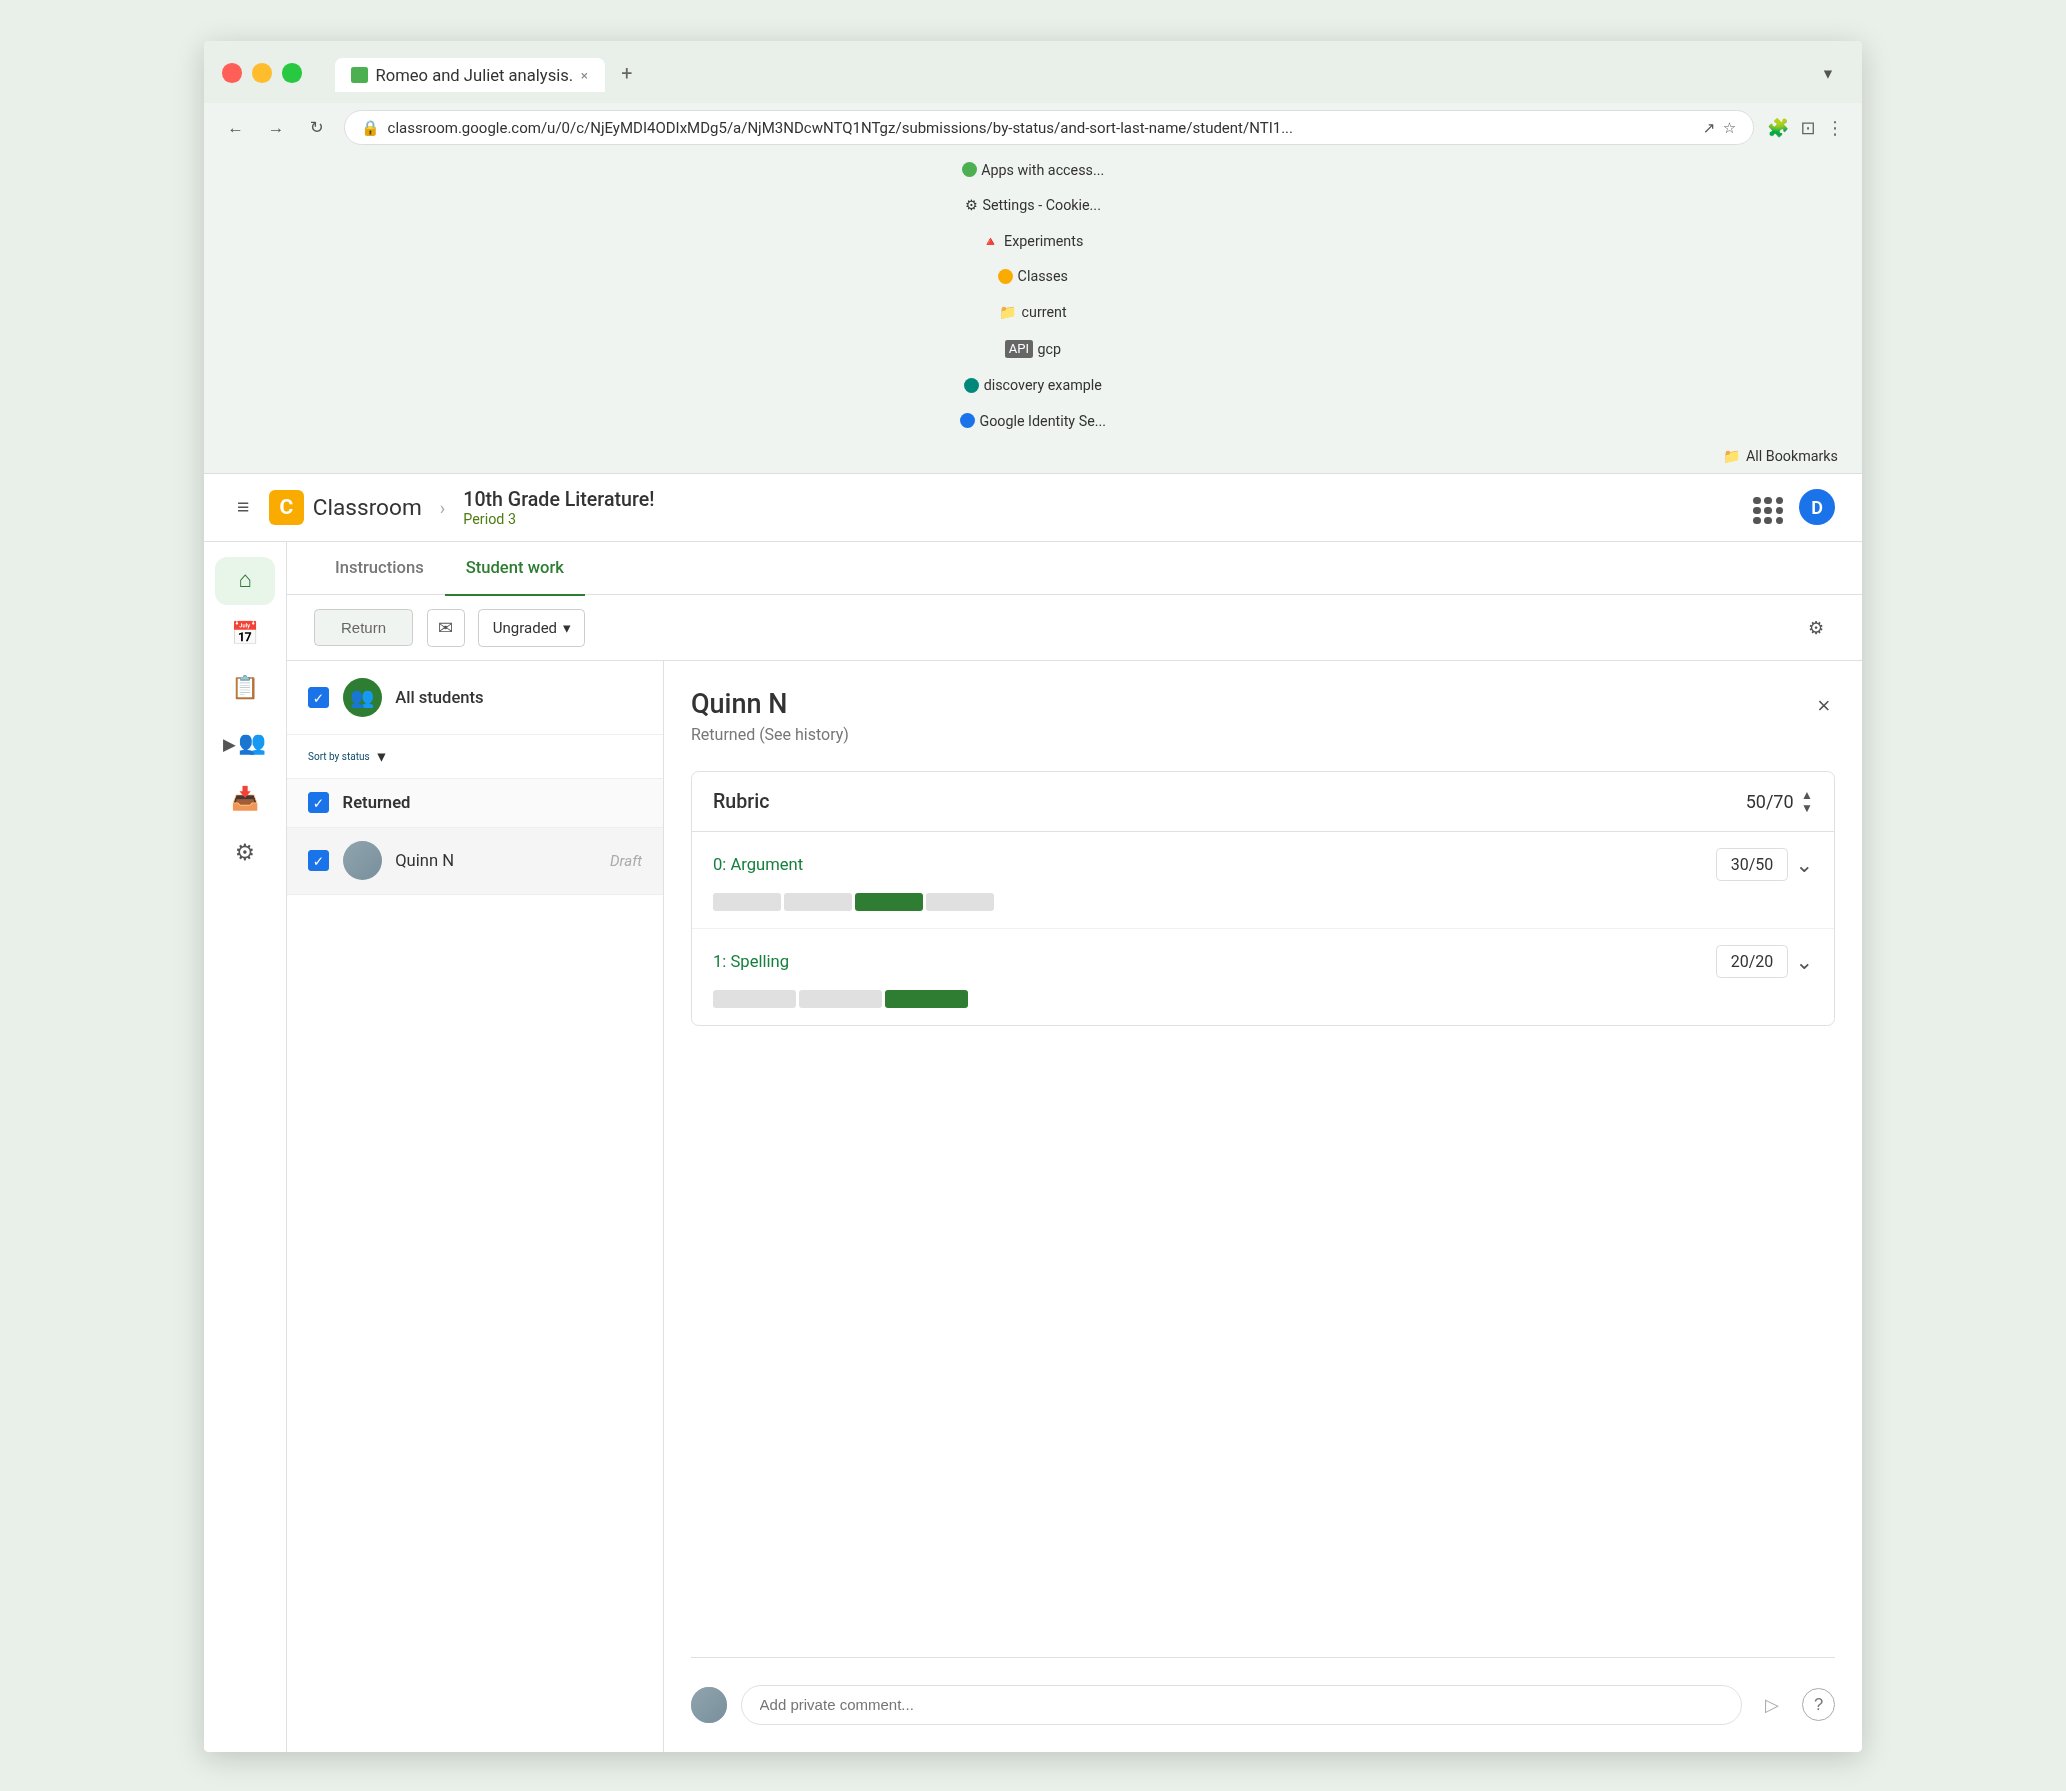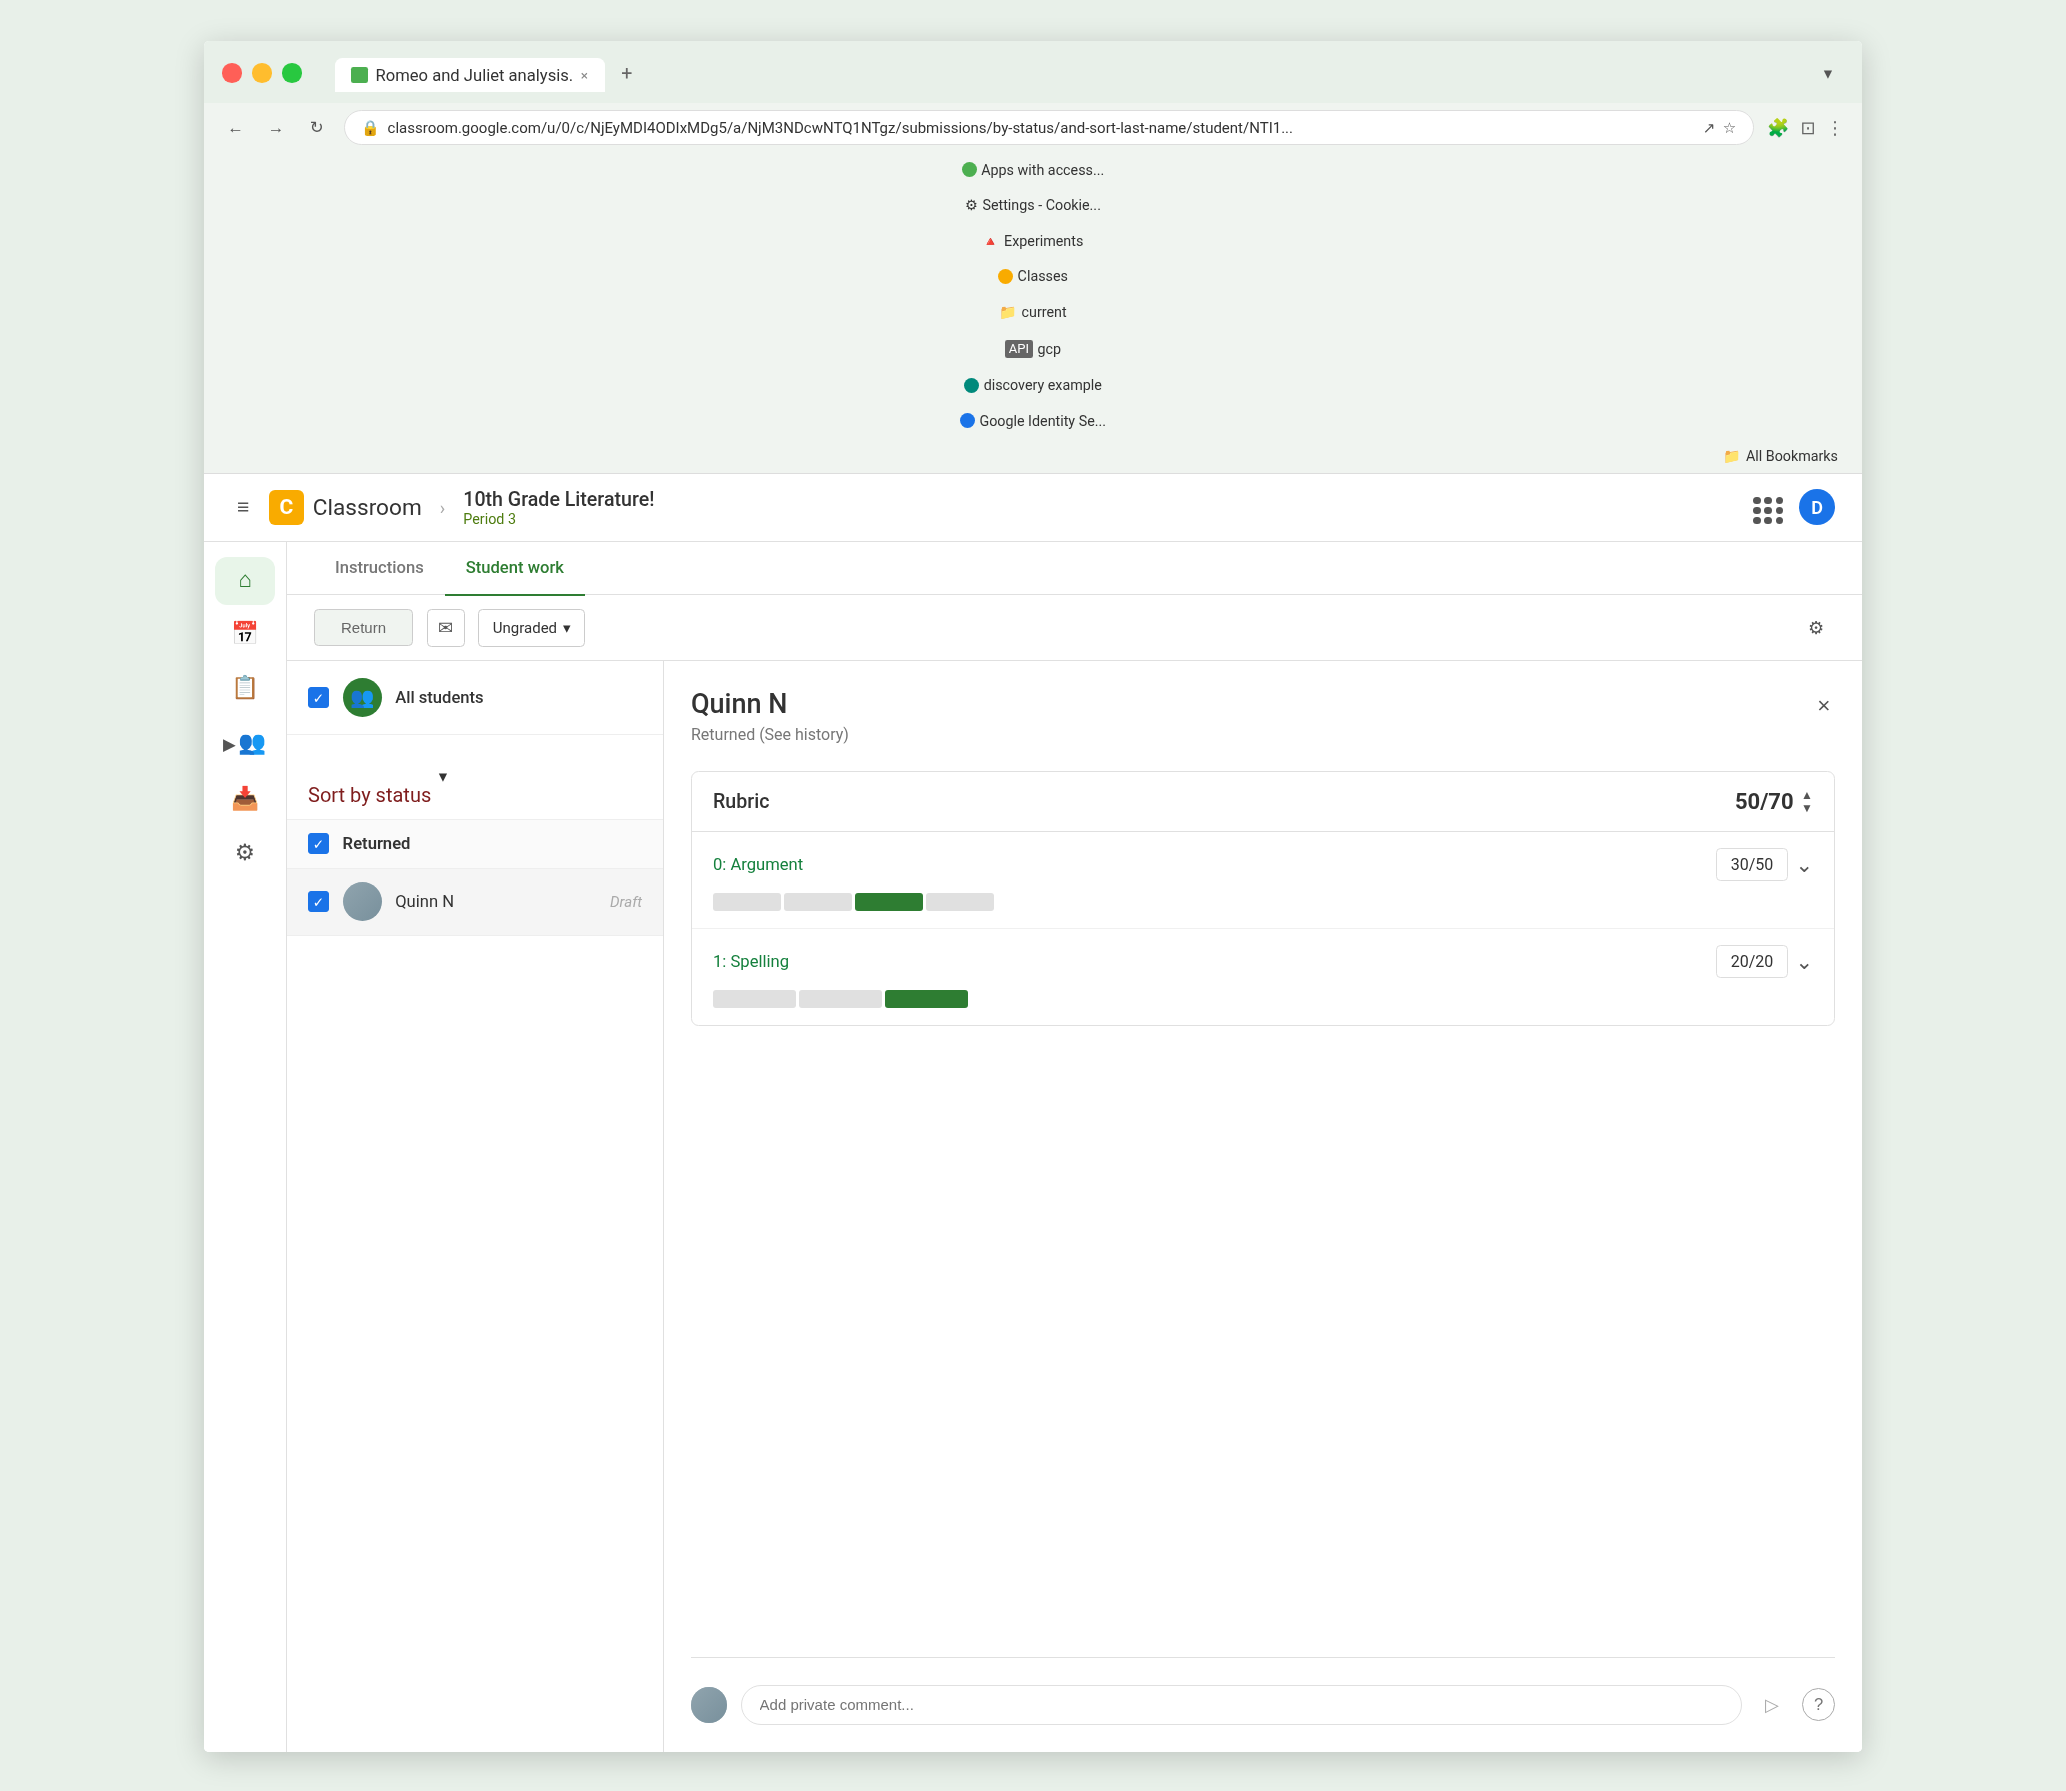--- a/index.html
+++ b/index.html
@@ -289,21 +289,21 @@
     }
     .all-students-label { font-size: 16.6px; font-weight: 500; color: #333; }
 
     .sort-row {
       display: flex;
       align-items: center;
       padding: 12px 21px;
       gap: 7.5px;
       border-bottom: 0.8px solid #eee;
     }
-    .sort-label { font-size: 20px; color: #7f1d1d; margin-top: 36px; }
+    .sort-label { font-size: 10px; color: #0c4a6e; }
     .sort-arrow { font-size: 16.6px; color: #333; }
 
     .section-header {
       display: flex;
       align-items: center;
       gap: 13.6px;
       padding: 13.6px 21px;
       background: #fafafa;
       border-bottom: 0.8px solid #eee;
     }
@@ -364,21 +364,21 @@
       display: flex;
       align-items: center;
       justify-content: space-between;
       padding: 16.6px 21px;
       border-bottom: 0.8px solid #e0e0e0;
     }
     .rubric-title { font-size: 19.6px; font-weight: 500; color: #333; }
     .rubric-score-ctrl {
       display: flex; align-items: center; gap: 7.5px;
     }
-    .rubric-score { font-size: 22px; color: #333; font-weight: bold; }
+    .rubric-score { font-size: 18px; color: #333; }
     .score-stepper {
       display: flex; flex-direction: column; gap: 1.5px; cursor: pointer;
     }
     .stepper-arrow { font-size: 12px; color: #555; line-height: 1; }
 
     .rubric-item {
       padding: 16.6px 21px;
       border-bottom: 0.8px solid #f0f0f0;
     }
     .rubric-item:last-child { border-bottom: none; }

